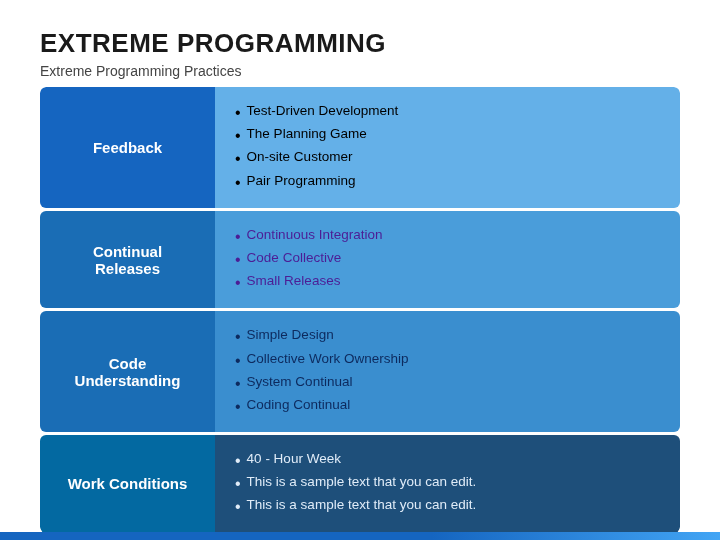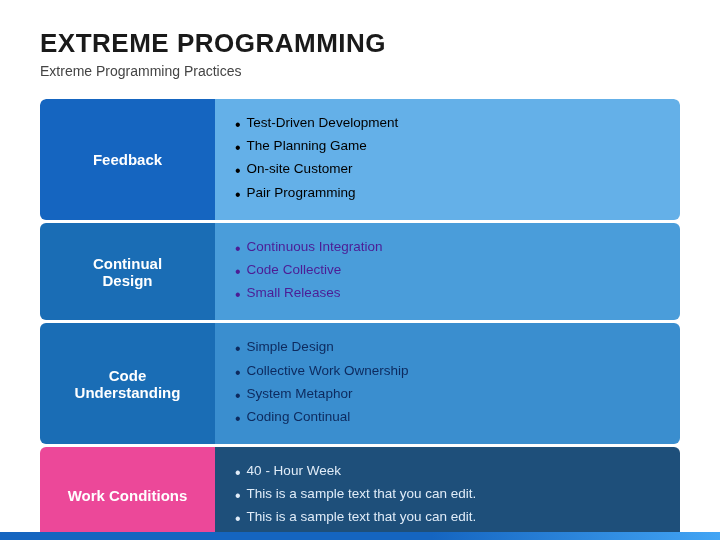--- a/index.html
+++ b/index.html
@@ -23,21 +23,21 @@
       font-size: 26px;
       font-weight: 900;
       color: #1a1a1a;
       letter-spacing: 0.5px;
       margin-bottom: 4px;
     }
 
     .slide-subtitle {
       font-size: 14px;
       color: #444;
-      margin-bottom: 20px;
+      margin-bottom: 8px;
       font-weight: 400;
     }
 
     .table-container {
       width: 100%;
       border-radius: 6px;
       overflow: hidden;
       display: flex;
       flex-direction: column;
       gap: 3px;
@@ -122,21 +122,21 @@
     }
     .row-code .right-cell {
       background: #3a8ecf;
     }
     .row-code .right-cell ul li {
       color: #0d2a5e;
     }
 
     
     .row-work .left-cell {
-      background: #ec4899;
+      background: #0369a1;
     }
     .row-work .right-cell {
       background: #1e4f7a;
     }
     .row-work .right-cell ul li {
       color: #e0ecf8;
     }
 
     .bottom-bar {
       position: absolute;
@@ -174,21 +174,21 @@
           <li>
               <span>Pair Programming</span>
             </li>
         </ul>
       </div>
     </div>
 
     <div class="table-row row-continual">
       <div class="left-cell" style="white-space: pre-line;">
         <span>Continual
-Design</span>
+Releases</span>
       </div>
       <div class="right-cell">
         <ul>
           <li>
               <span>Continuous Integration</span>
             </li>
           <li>
               <span>Code Collective</span>
             </li>
           <li>
@@ -205,21 +205,21 @@
       </div>
       <div class="right-cell">
         <ul>
           <li>
               <span>Simple Design</span>
             </li>
           <li>
               <span>Collective Work Ownership</span>
             </li>
           <li>
-              <span>System Metaphor</span>
+              <span>System Continual</span>
             </li>
           <li>
               <span>Coding Continual</span>
             </li>
         </ul>
       </div>
     </div>
 
     <div class="table-row row-work">
       <div class="left-cell">

